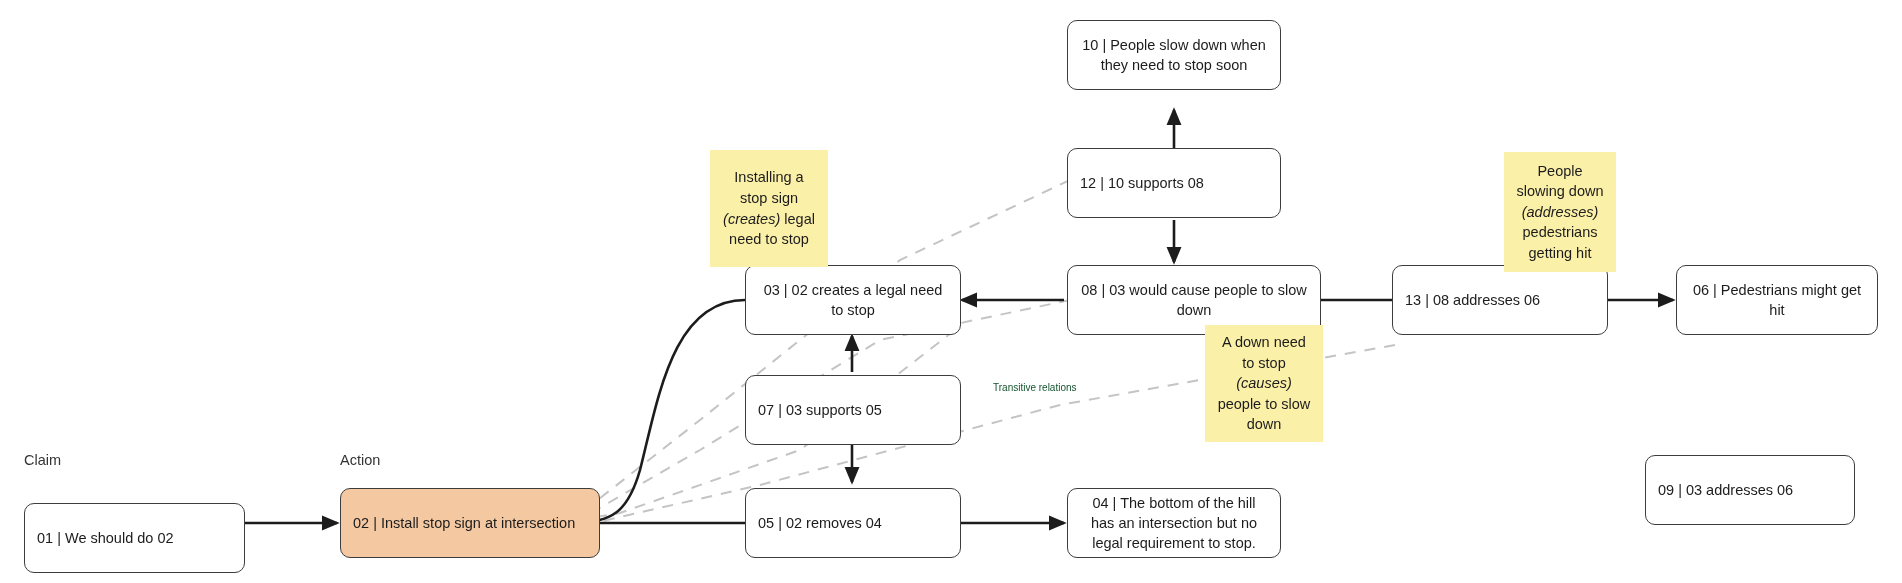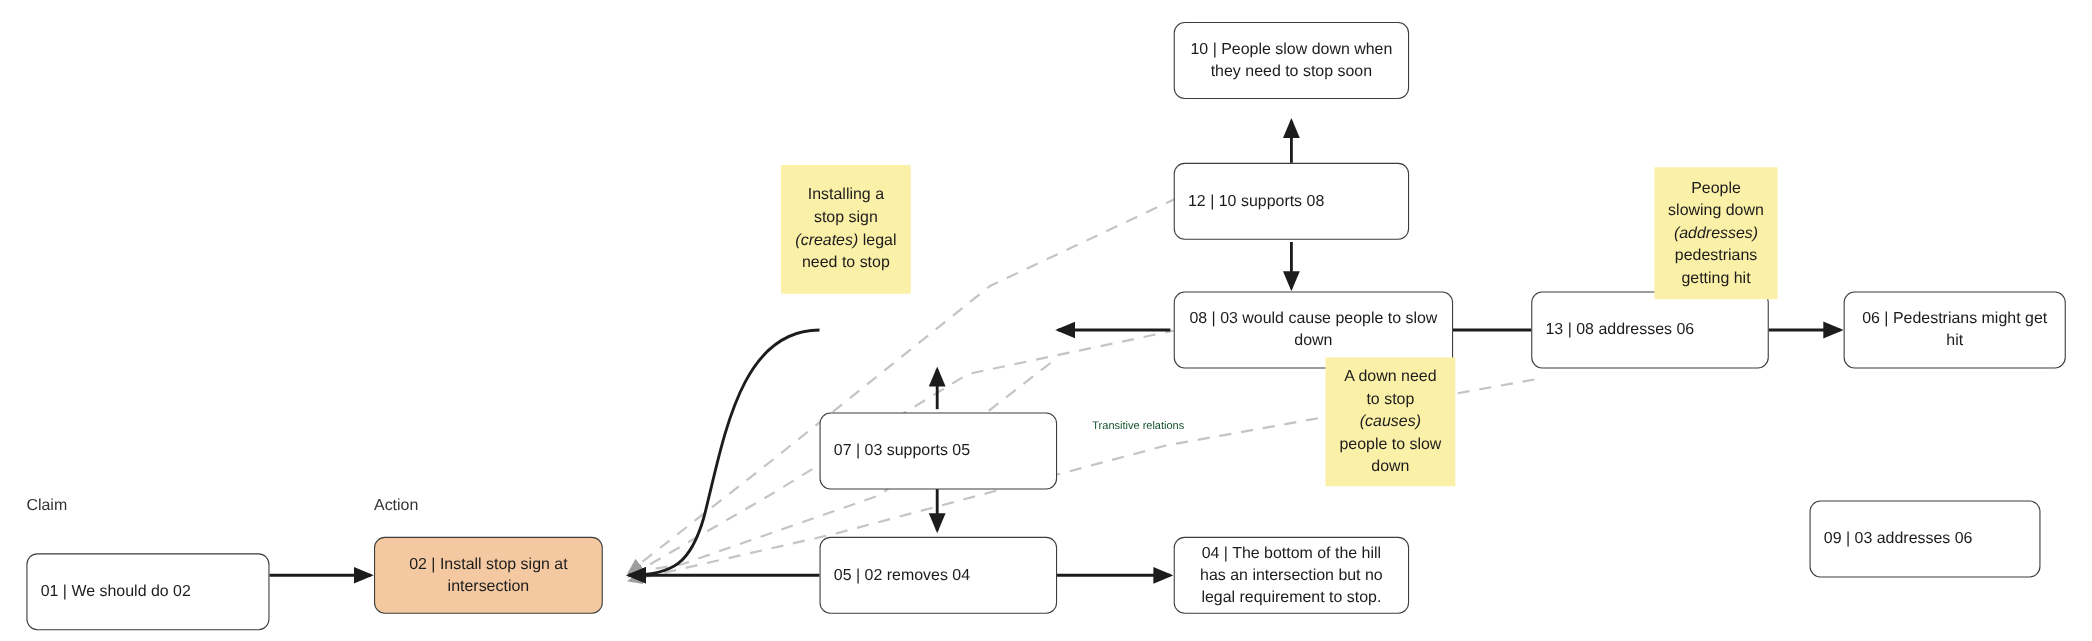--- a/index.html
+++ b/index.html
@@ -127,24 +127,27 @@
 
   <div class="swim-label" style="left:24px; top:452px;">Claim</div>
   <div class="swim-label" style="left:340px; top:452px;">Action</div>
 
   <div class="transitive-label" style="left:993px; top:382px;">Transitive relations</div>
 
   <div class="node" style="left:24px; top:488px; width:221px; height:70px;margin-top:15px;">
     <span class="node-text">01 | We should do 02</span>
   </div>
 
-  <div class="node action" style="left:340px; top:488px; width:208px; height:70px;">
+  <div class="node action" style="left:340px; top:488px; width:260px; height:70px;">
     <span class="node-text">02 | Install stop sign at intersection</span>
   </div>
 
+  <div class="node" style="left:745px; top:265px; width:216px; height:70px;">
+    <span class="node-text">03 | 02 creates a legal need to stop</span>
+  </div>
 
   <div class="node" style="left:745px; top:375px; width:216px; height:70px;">
     <span class="node-text">07 | 03 supports 05</span>
   </div>
 
   <div class="node" style="left:745px; top:488px; width:216px; height:70px;">
     <span class="node-text">05 | 02 removes 04</span>
   </div>
 
   <div class="node" style="left:1067px; top:488px; width:214px; height:70px;">

